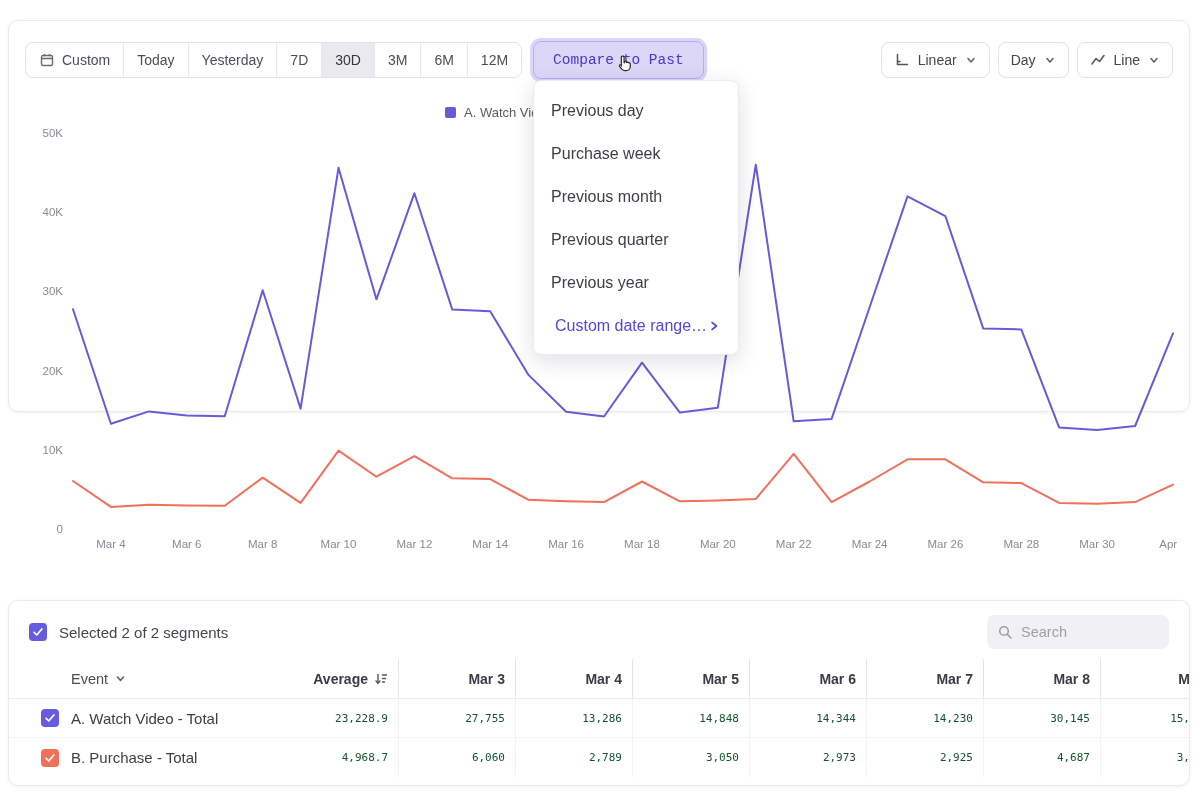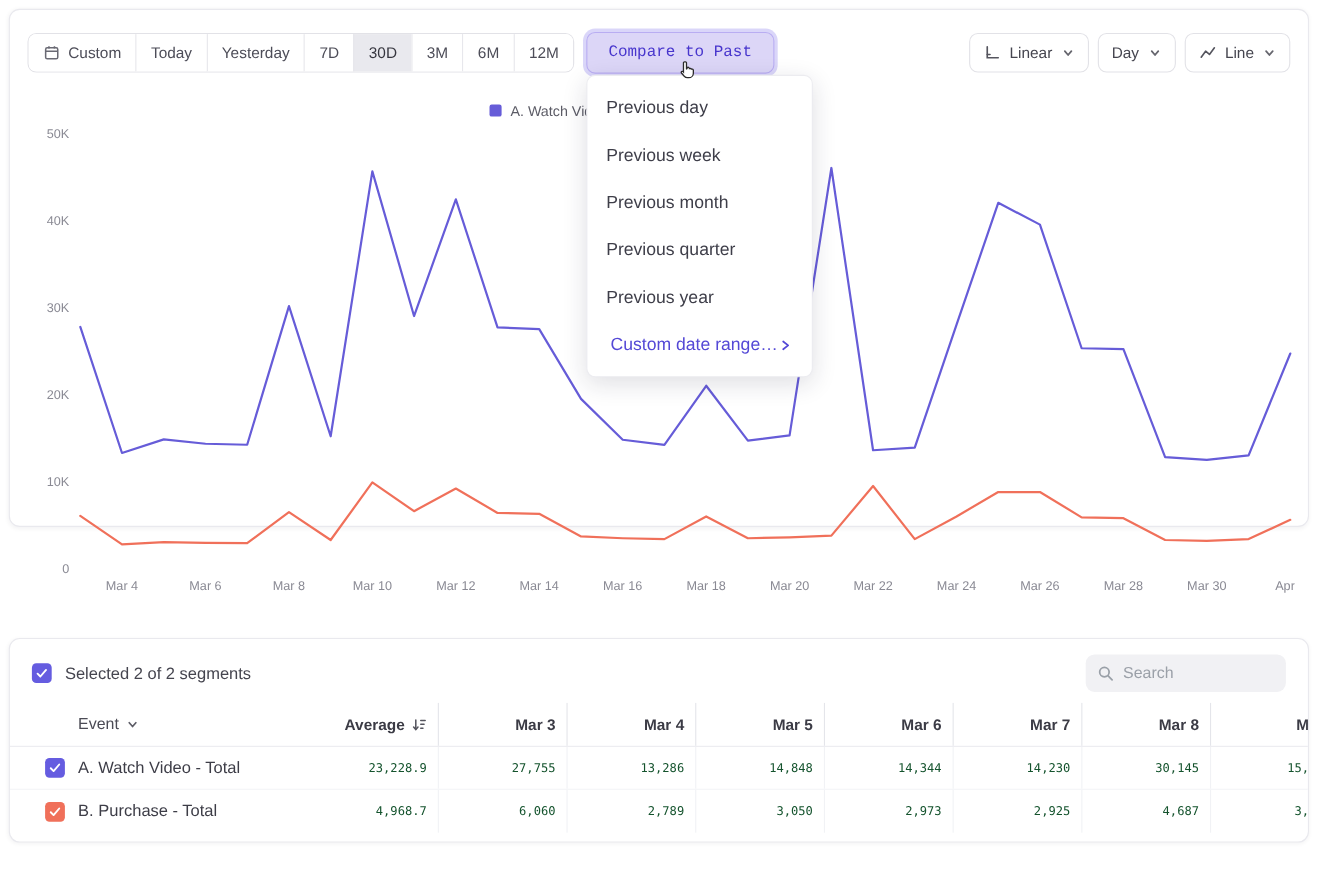--- a/index.html
+++ b/index.html
@@ -1,20 +1,20 @@
 <!DOCTYPE html>
 <html><head>
 <meta charset="utf-8">
 <style>
   * { margin:0; padding:0; box-sizing:border-box; }
   html,body { width:1200px; height:802px; background:#fff; font-family:"Liberation Sans",sans-serif; position:relative; overflow:hidden; }
 
   .card { position:absolute; background:#fff; border:1px solid #e9e9ee; border-radius:10px; box-shadow:0 1px 4px rgba(20,20,40,.05); }
-  .card-top { left:8px; top:8px; width:1182px; height:471px; }
-  .card-bottom { left:8px; top:580px; width:1182px; height:186px; overflow:hidden; }
+  .card-top { left:8px; top:20px; width:1182px; height:392px; }
+  .card-bottom { left:8px; top:600px; width:1182px; height:186px; overflow:hidden; }
 
   
   .toolbar { position:absolute; left:16px; right:16px; top:20px; height:38px; display:flex; align-items:center; }
   .range-group { display:flex; border:1px solid #e2e2e7; border-radius:8px; overflow:hidden; height:36px; background:#fff; }
   .range-btn { height:100%; padding:0 13px; display:flex; align-items:center; gap:7px; font-size:14px; color:#4d4d58; background:#fff; border:none; border-left:1px solid #e7e7ec; cursor:pointer; white-space:nowrap; font-family:inherit; }
   .range-btn:first-child { border-left:none; }
   .range-btn.selected { background:#e9e9ee; color:#36363f; }
   .icon { display:inline-flex; align-items:center; justify-content:center; }
 
   .compare-wrap { position:relative; margin-left:11px; }
@@ -98,21 +98,21 @@
         </button>
       <button class="range-btn">
           <span>12M</span>
         </button>
     </div>
 
     <div class="compare-wrap">
       <button class="compare-btn">Compare to Past</button>
       <div class="menu">
         <div class="menu-item">Previous day</div>
-        <div class="menu-item">Previous week</div>
+        <div class="menu-item">Purchase week</div>
         <div class="menu-item">Previous month</div>
         <div class="menu-item">Previous quarter</div>
         <div class="menu-item">Previous year</div>
         <div class="menu-item custom">
           <span>Custom date range…</span>
           <span class="icon">
             <svg width="14" height="14" viewBox="0 0 14 14" fill="none" stroke="#5448d6" stroke-width="1.6" stroke-linecap="round" stroke-linejoin="round">
                 <polyline points="5,3.5 9.5,7 5,10.5"></polyline>
               </svg>
           </span>

